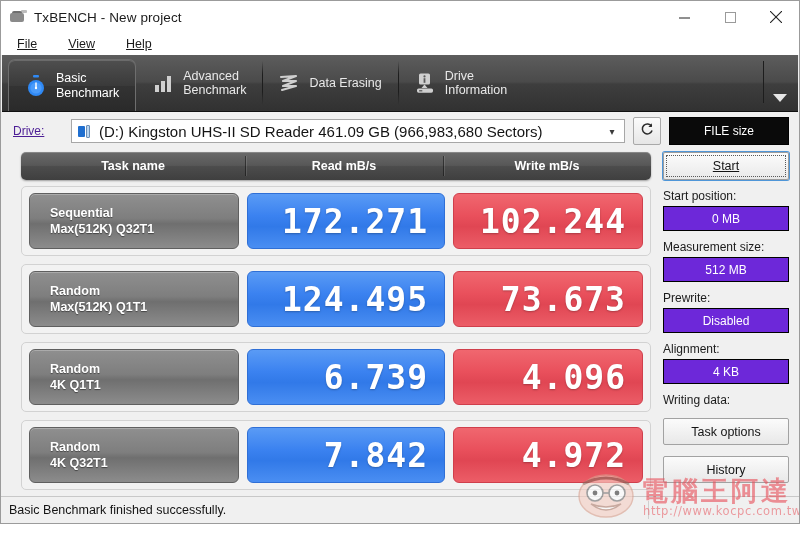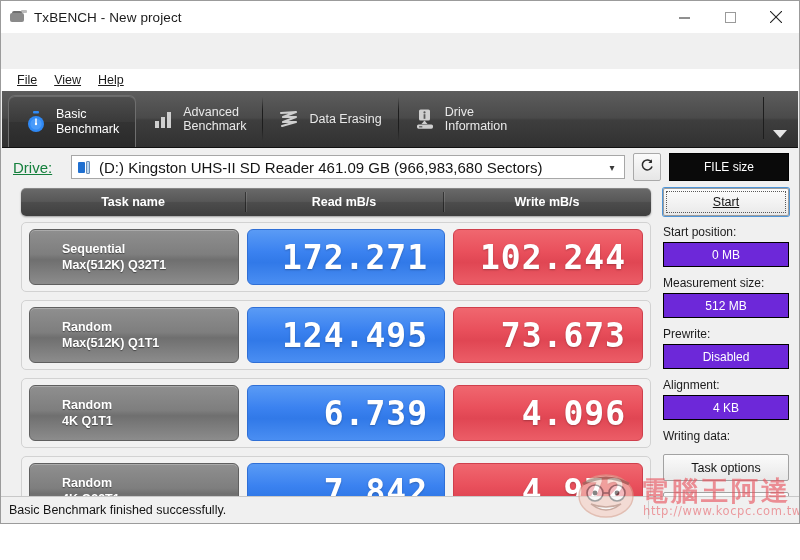--- a/index.html
+++ b/index.html
@@ -26,21 +26,21 @@
   .app-icon .top{position:absolute;left:2px;top:1px;width:10px;height:4px;background:#6e6e6e;border-radius:2px 2px 0 0;}
   .app-icon .pin{position:absolute;left:11px;top:0px;width:6px;height:3px;background:#bdbdbd;border-radius:1px;}
   .title-text{
     font-size:13.5px;color:#1b1b1b;letter-spacing:0.1px;
   }
   .winbtns{position:absolute;right:0;top:0;height:32px;display:flex;}
   .winbtn{width:46px;height:32px;display:flex;align-items:center;justify-content:center;}
   .winbtn svg{display:block;}
 
   
-  .menubar{height:22px;background:#ffffff;display:flex;align-items:center;padding-left:9px;gap:2px;margin-top:36px;}
+  .menubar{height:22px;background:#ffffff;display:flex;align-items:center;padding-left:9px;gap:16px;}
   .menuitem{font-size:12.5px;color:#1b1b1b;padding:2px 8px 2px 7px;}
   .menuitem u{text-decoration:underline;text-underline-offset:1px;}
 
   
   .tabstrip{
     height:56px;margin:0 1px;
     background:linear-gradient(180deg,#5d5d5d 0%,#4a4a4a 48%,#3e3e3e 52%,#313131 100%);
     display:flex;align-items:stretch;position:relative;
     border-bottom:1px solid #111;
   }
@@ -68,21 +68,21 @@
   .tab-more::before{
     content:"";position:absolute;left:1px;top:6px;bottom:8px;width:1px;background:#1d1d1d;
   }
   .caret-down{width:0;height:0;border-left:7px solid transparent;border-right:7px solid transparent;border-top:8px solid #e6e6e6;}
 
   
   .content{position:relative;padding:0;background:#f0f0f0;height:438px;}
 
   
   .driverow{display:flex;align-items:center;height:38px;padding:0 10px 0 12px;gap:8px;}
-  .drive-label{font-size:15px;color:#15803d;width:50px;}
+  .drive-label{font-size:12px;color:#4c1d95;width:50px;}
   .drive-label u{text-decoration:underline;}
   .combo{
     flex:1;height:24px;background:#ffffff;border:1px solid #a7a7a7;
     display:flex;align-items:center;padding:0 4px 0 6px;box-sizing:border-box;
   }
   .combo .dicon{width:16px;height:13px;position:relative;margin-right:5px;flex:none;}
   .combo .dicon .d1{position:absolute;left:0;top:1px;width:7px;height:11px;background:#1f6fd0;border-radius:1px;}
   .combo .dicon .d2{position:absolute;left:8px;top:0px;width:4px;height:13px;background:#b9d6f2;border-radius:1px;border:1px solid #6d8fb5;box-sizing:border-box;}
   .combo-text{font-size:15px;color:#141414;flex:1;overflow:hidden;white-space:nowrap;}
   .combo-arrow{width:16px;display:flex;align-items:center;justify-content:center;color:#3a3a3a;font-size:10px;}
@@ -114,21 +114,21 @@
     height:70px;background:#f2f2f2;border:1px solid #d2d2d2;border-radius:5px;
     display:flex;align-items:center;margin-bottom:8px;padding:0 7px;box-sizing:border-box;gap:8px;
   }
   .taskcell{
     width:210px;height:56px;border-radius:6px;box-sizing:border-box;
     background:linear-gradient(180deg,#8f8f8f 0%,#7e7e7e 45%,#6f6f6f 55%,#8c8c8c 100%);
     border:1px solid #5f5f5f;display:flex;align-items:center;padding-left:20px;
     box-shadow:inset 0 1px 0 rgba(255,255,255,.25);
   }
   .taskcell .tn{color:#ffffff;font-size:12.5px;font-weight:bold;line-height:16px;white-space:pre-line;
-    text-shadow:0 1px 1px rgba(0,0,0,.45);margin-left:12px;}
+    text-shadow:0 1px 1px rgba(0,0,0,.45);}
   .valcell{
     height:56px;border-radius:6px;display:flex;align-items:center;justify-content:flex-end;
     padding-right:16px;box-sizing:border-box;
     font-size:33px;font-weight:bold;color:#ffffff;letter-spacing:1px;
     font-family:"DejaVu Sans Mono", monospace;
     text-shadow:0 1px 2px rgba(0,0,0,.25);
   }
   .valcell.read{width:198px;background:linear-gradient(180deg,#5a9bf5 0%,#3b82f0 40%,#3179e8 60%,#4a8ef2 100%);border:1px solid #2f6fd6;}
   .valcell.write{flex:1;background:linear-gradient(180deg,#f0676f 0%,#e9505c 40%,#e04653 60%,#ec5d67 100%);border:1px solid #cf3f4c;}
 

